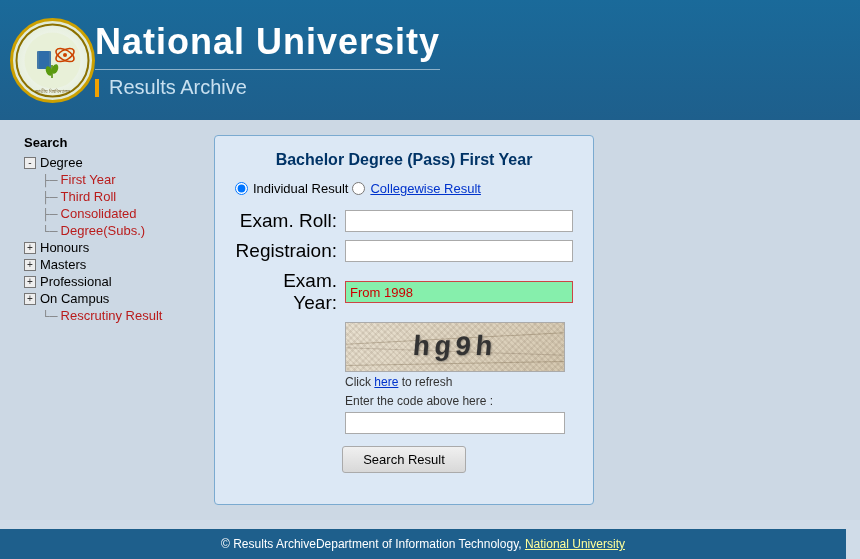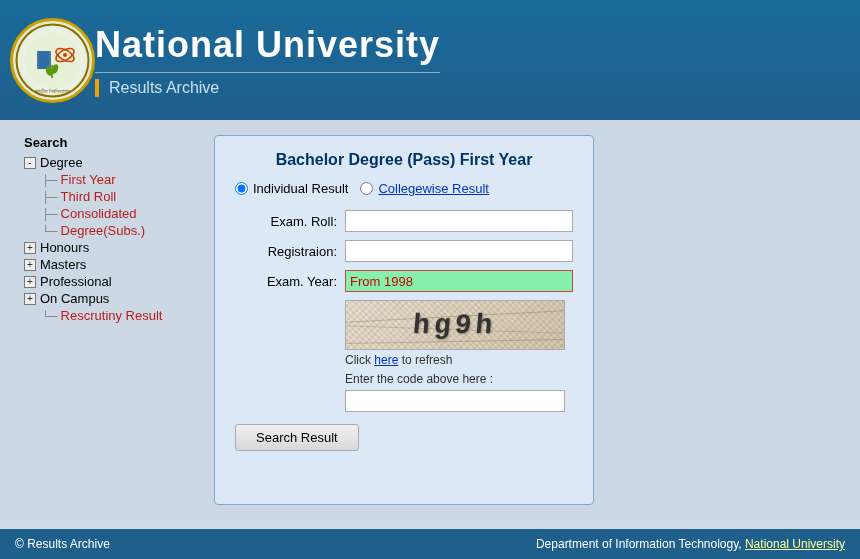--- a/index.html
+++ b/index.html
@@ -12,21 +12,21 @@
       display: flex;
       align-items: center;
       padding: 0 10px;
     }
     .header-text { color: white; }
     .header-title { font-size: 36px; font-weight: bold; letter-spacing: 1px; }
     .header-divider { border: none; border-top: 1px solid rgba(255,255,255,0.5); margin: 6px 0; }
     .header-subtitle {
       display: flex;
       align-items: center;
-      font-size: 16px;
+      font-size: 20px;
       color: #c8e0f0;
     }
     .header-subtitle-bar {
       display: inline-block;
       width: 4px;
       height: 18px;
       background: #f0a000;
       margin-right: 10px;
     }
 
@@ -105,21 +105,21 @@
       text-align: center;
       font-weight: bold;
       color: #003366;
       font-size: 16px;
       margin-bottom: 12px;
     }
     .radio-row {
       display: flex;
       align-items: center;
       margin-bottom: 14px;
-      gap: 12px;
+      gap: 4px;
     }
     .radio-option {
       display: flex;
       align-items: center;
       gap: 5px;
       cursor: pointer;
     }
     .radio-option input[type="radio"] { cursor: pointer; }
     .radio-label { color: #000; font-size: 13px; }
     .radio-label-link { color: #0033cc; text-decoration: underline; cursor: pointer; }
@@ -127,21 +127,21 @@
     .form-row {
       display: flex;
       align-items: center;
       margin-bottom: 8px;
     }
     .form-label {
       width: 110px;
       text-align: right;
       padding-right: 8px;
       color: #000;
-      font-size: 13px;
+      font-size: 19px;
       flex-shrink: 0;
     }
     .form-input {
       flex: 1;
       height: 22px;
       border: 1px solid #aaa;
       background: white;
       padding: 2px 4px;
       font-size: 13px;
       outline: none;
@@ -223,44 +223,45 @@
       background: white;
       padding: 2px 4px;
       font-size: 13px;
       outline: none;
       display: block;
     }
 
     
     .search-btn-row {
       display: flex;
+      justify-content: center;
       margin-top: 12px;
     }
     .search-btn {
       padding: 5px 20px;
       background: linear-gradient(to bottom, #f0f0f0, #d8d8d8);
       border: 1px solid #aaa;
       border-radius: 3px;
       font-size: 13px;
       cursor: pointer;
       color: #000;
     }
 
     
     .footer {
       background: #1e5f8c;
       height: 30px;
       display: flex;
       align-items: center;
-      justify-content: space-between;
+      justify-content: center;
       padding: 0 15px;
       position: absolute;
       bottom: 0;
       left: 0;
-      right: 0;
+      right: 14px;
     }
     .footer-left { color: #fff; font-size: 12px; }
     .footer-right { color: #fff; font-size: 12px; }
     .footer-right a { color: #ffff99; text-decoration: underline; cursor: pointer; }
 
     
     .logo-circle {
       width: 85px;
       height: 85px;
       border-radius: 50%;

